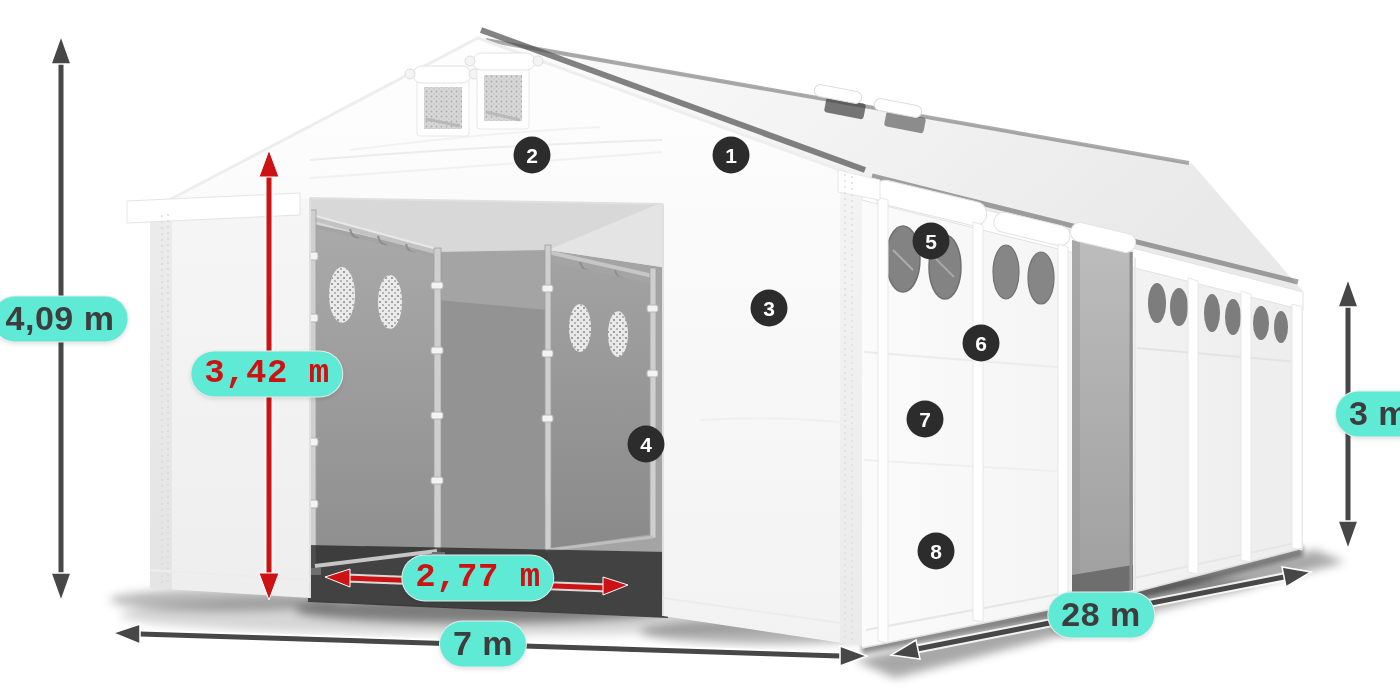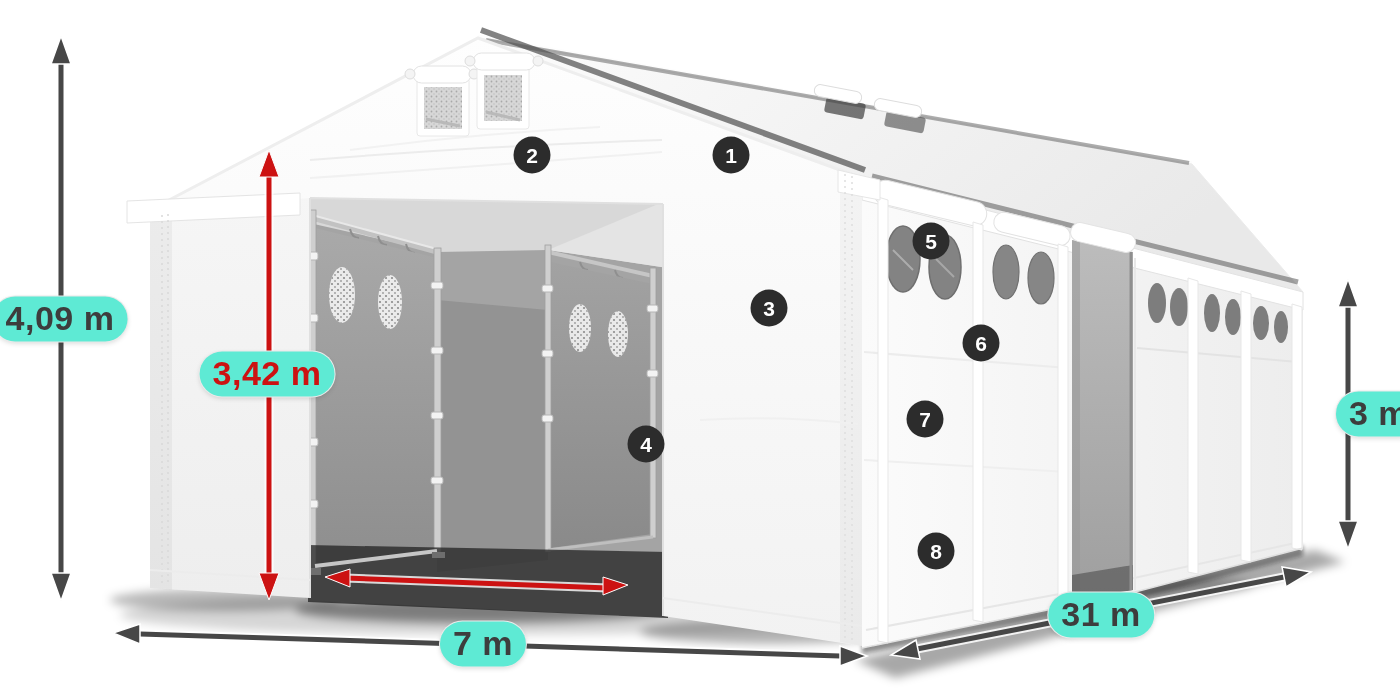--- a/index.html
+++ b/index.html
@@ -8,21 +8,21 @@
     font-family:"Liberation Sans", sans-serif;
   }
   .stage svg{position:absolute;left:0;top:0;}
   .pill{
     position:absolute;transform:translate(-50%,-50%);
     background:#5eead4;border-radius:999px;padding:3px 13px;
     font-size:34px;font-weight:bold;color:#3d3d3d;white-space:nowrap;
     box-shadow:0 0 0 1px #eaeaea, 0 2px 5px rgba(0,0,0,.15);
     letter-spacing:.5px;line-height:1.15;
   }
-  .pill.red{color:#cc1212;}
+  .pill.red{color:#cc1212;font-family:Liberation Mono, monospace;}
   .badge{
     position:absolute;transform:translate(-50%,-50%);
     width:37px;height:37px;border-radius:50%;background:#2c2c2c;color:#ffffff;
     display:flex;align-items:center;justify-content:center;
     font-size:21px;font-weight:bold;line-height:1;
   }
 </style>
 </head>
 <body>
 
@@ -277,22 +277,23 @@
   <g>
     <line x1="345" y1="578" x2="608" y2="588" stroke="#fff" stroke-width="9" opacity="0.8"></line>
     <line x1="345" y1="578" x2="608" y2="588" stroke="#cc1212" stroke-width="5"></line>
     <polygon points="325,577 350,569 350,587" fill="#cc1212" stroke="#fff" stroke-width="1"></polygon>
     <polygon points="628,585 603,577 603,595" fill="#cc1212" stroke="#fff" stroke-width="1"></polygon>
   </g>
 </svg>
 
 <div class="pill" style="left:60px;top:319px">4,09 m</div>
 <div class="pill red" style="left:267px;top:374px">3,42 m</div>
+<div class="pill red" style="left:478px;top:578px">2,77 m</div>
 <div class="pill" style="left:483px;top:644px">7 m</div>
-<div class="pill" style="left:1101px;top:615px">31 m</div>
+<div class="pill" style="left:1101px;top:615px">28 m</div>
 <div class="pill" style="left:1379px;top:414px">3 m</div>
 
 <div class="badge" style="left:731px;top:155px">1</div>
 <div class="badge" style="left:532px;top:155px">2</div>
 <div class="badge" style="left:769px;top:308px">3</div>
 <div class="badge" style="left:646px;top:444px">4</div>
 <div class="badge" style="left:931px;top:241px">5</div>
 <div class="badge" style="left:981px;top:343px">6</div>
 <div class="badge" style="left:925px;top:419px">7</div>
 <div class="badge" style="left:936px;top:551px">8</div>

